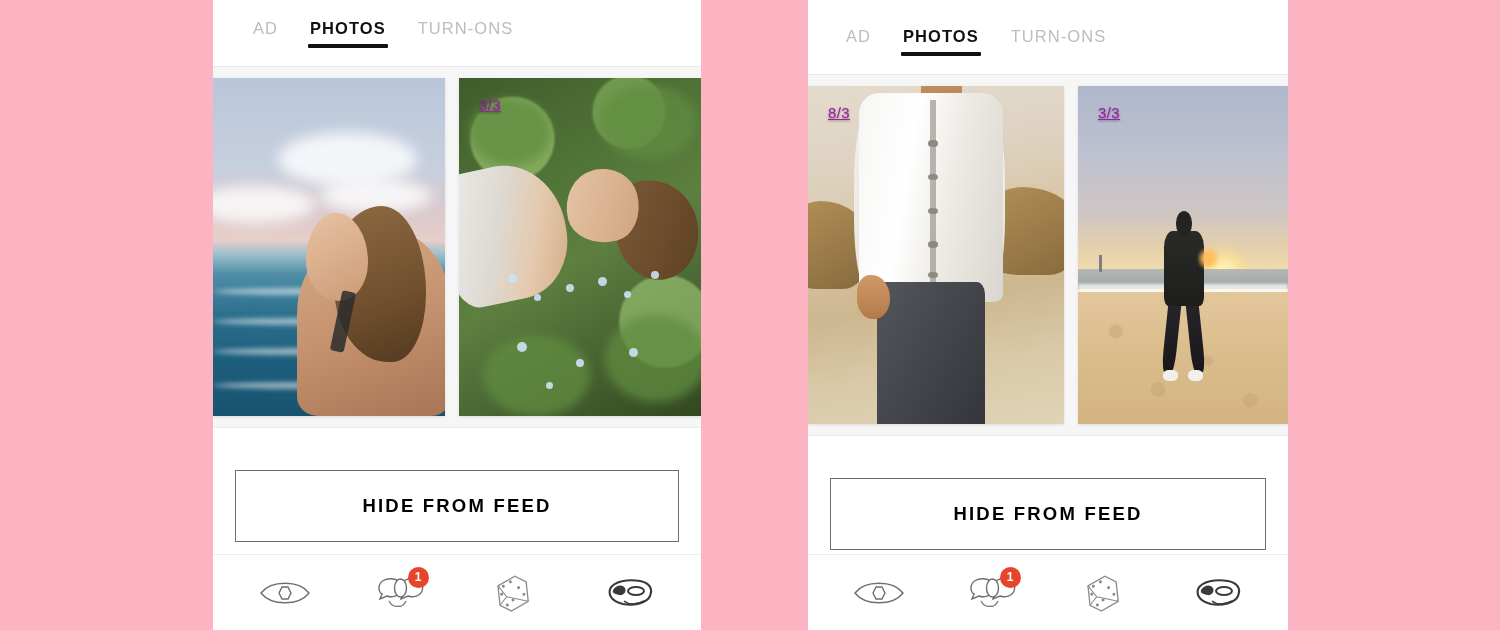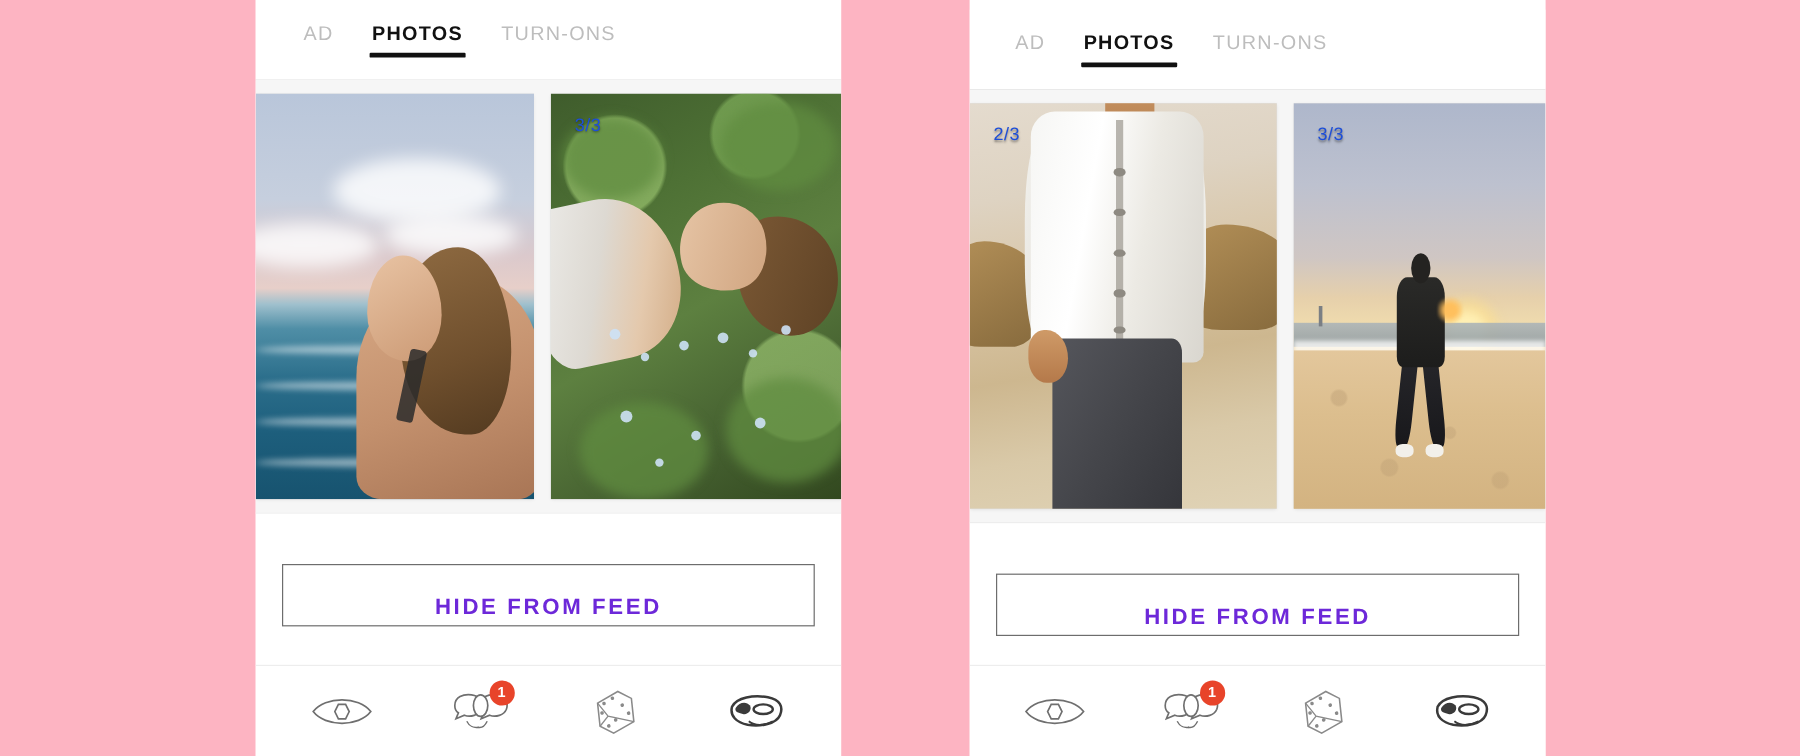--- a/index.html
+++ b/index.html
@@ -106,26 +106,27 @@
     flex: 0 0 auto;
     overflow: hidden;
     background: #ddd;
     box-shadow: 0 1px 3px rgba(0,0,0,0.10);
   }
 
   .photo-counter {
     position: absolute;
     top: 18px;
     left: 20px;
-    color: #1d4ed8;
+    color: #a21caf;
     font-size: 15px;
     letter-spacing: 0.4px;
     text-shadow: 0 1px 2px rgba(0,0,0,0.45);
     z-index: 5;
     font-family: "Liberation Sans", sans-serif;
+    text-decoration: underline;
   }
 
   .photo-art { position: absolute; inset: 0; }
 
   
   .art-beachwoman {
     background:
       linear-gradient(#b9c6da 0%, #c6cfde 26%, #dbc9cc 40%, #e7cfc9 48%, #9fc0cd 52%, #4f8ea6 58%, #2c6f8c 70%, #1d5e7c 84%, #17536f 100%);
   }
   .art-beachwoman .cloud {
@@ -419,24 +420,24 @@
   .actions {
     flex: 1 1 auto;
     background: #ffffff;
     padding: 42px 22px 0 22px;
     border-top: 1px solid #ededed;
   }
 
   .hide-btn {
     display: block;
     width: 100%;
-    height: 52px;
+    height: 72px;
     background: #ffffff;
     border: 1px solid #6d6d6d;
-    color: #6d28d9;
+    color: #000000;
     font-family: "Liberation Sans", sans-serif;
     font-size: 18.5px;
     font-weight: bold;
     letter-spacing: 2.2px;
     cursor: pointer;
     line-height: 70px;
     text-align: center;
     padding: 0;
   }
 
@@ -622,21 +623,21 @@
             <div class="shirt"></div>
             <div class="placket"></div>
             <div class="btn" style="top:16%;"></div>
             <div class="btn" style="top:26%;"></div>
             <div class="btn" style="top:36%;"></div>
             <div class="btn" style="top:46%;"></div>
             <div class="btn" style="top:55%;"></div>
             <div class="trousers"></div>
             <div class="hand"></div>
           </div>
-          <span class="photo-counter">2/3</span>
+          <span class="photo-counter">8/3</span>
         </div>
 
         <div class="photo-card" style="width:210px; margin-left:14px;">
           <div class="photo-art art-beachman">
             <div class="sun"></div>
             <div class="sea"></div>
             <div class="lighthouse"></div>
             <div class="foam"></div>
             <div class="sand"></div>
             <div class="mleg mleg--l"></div>

